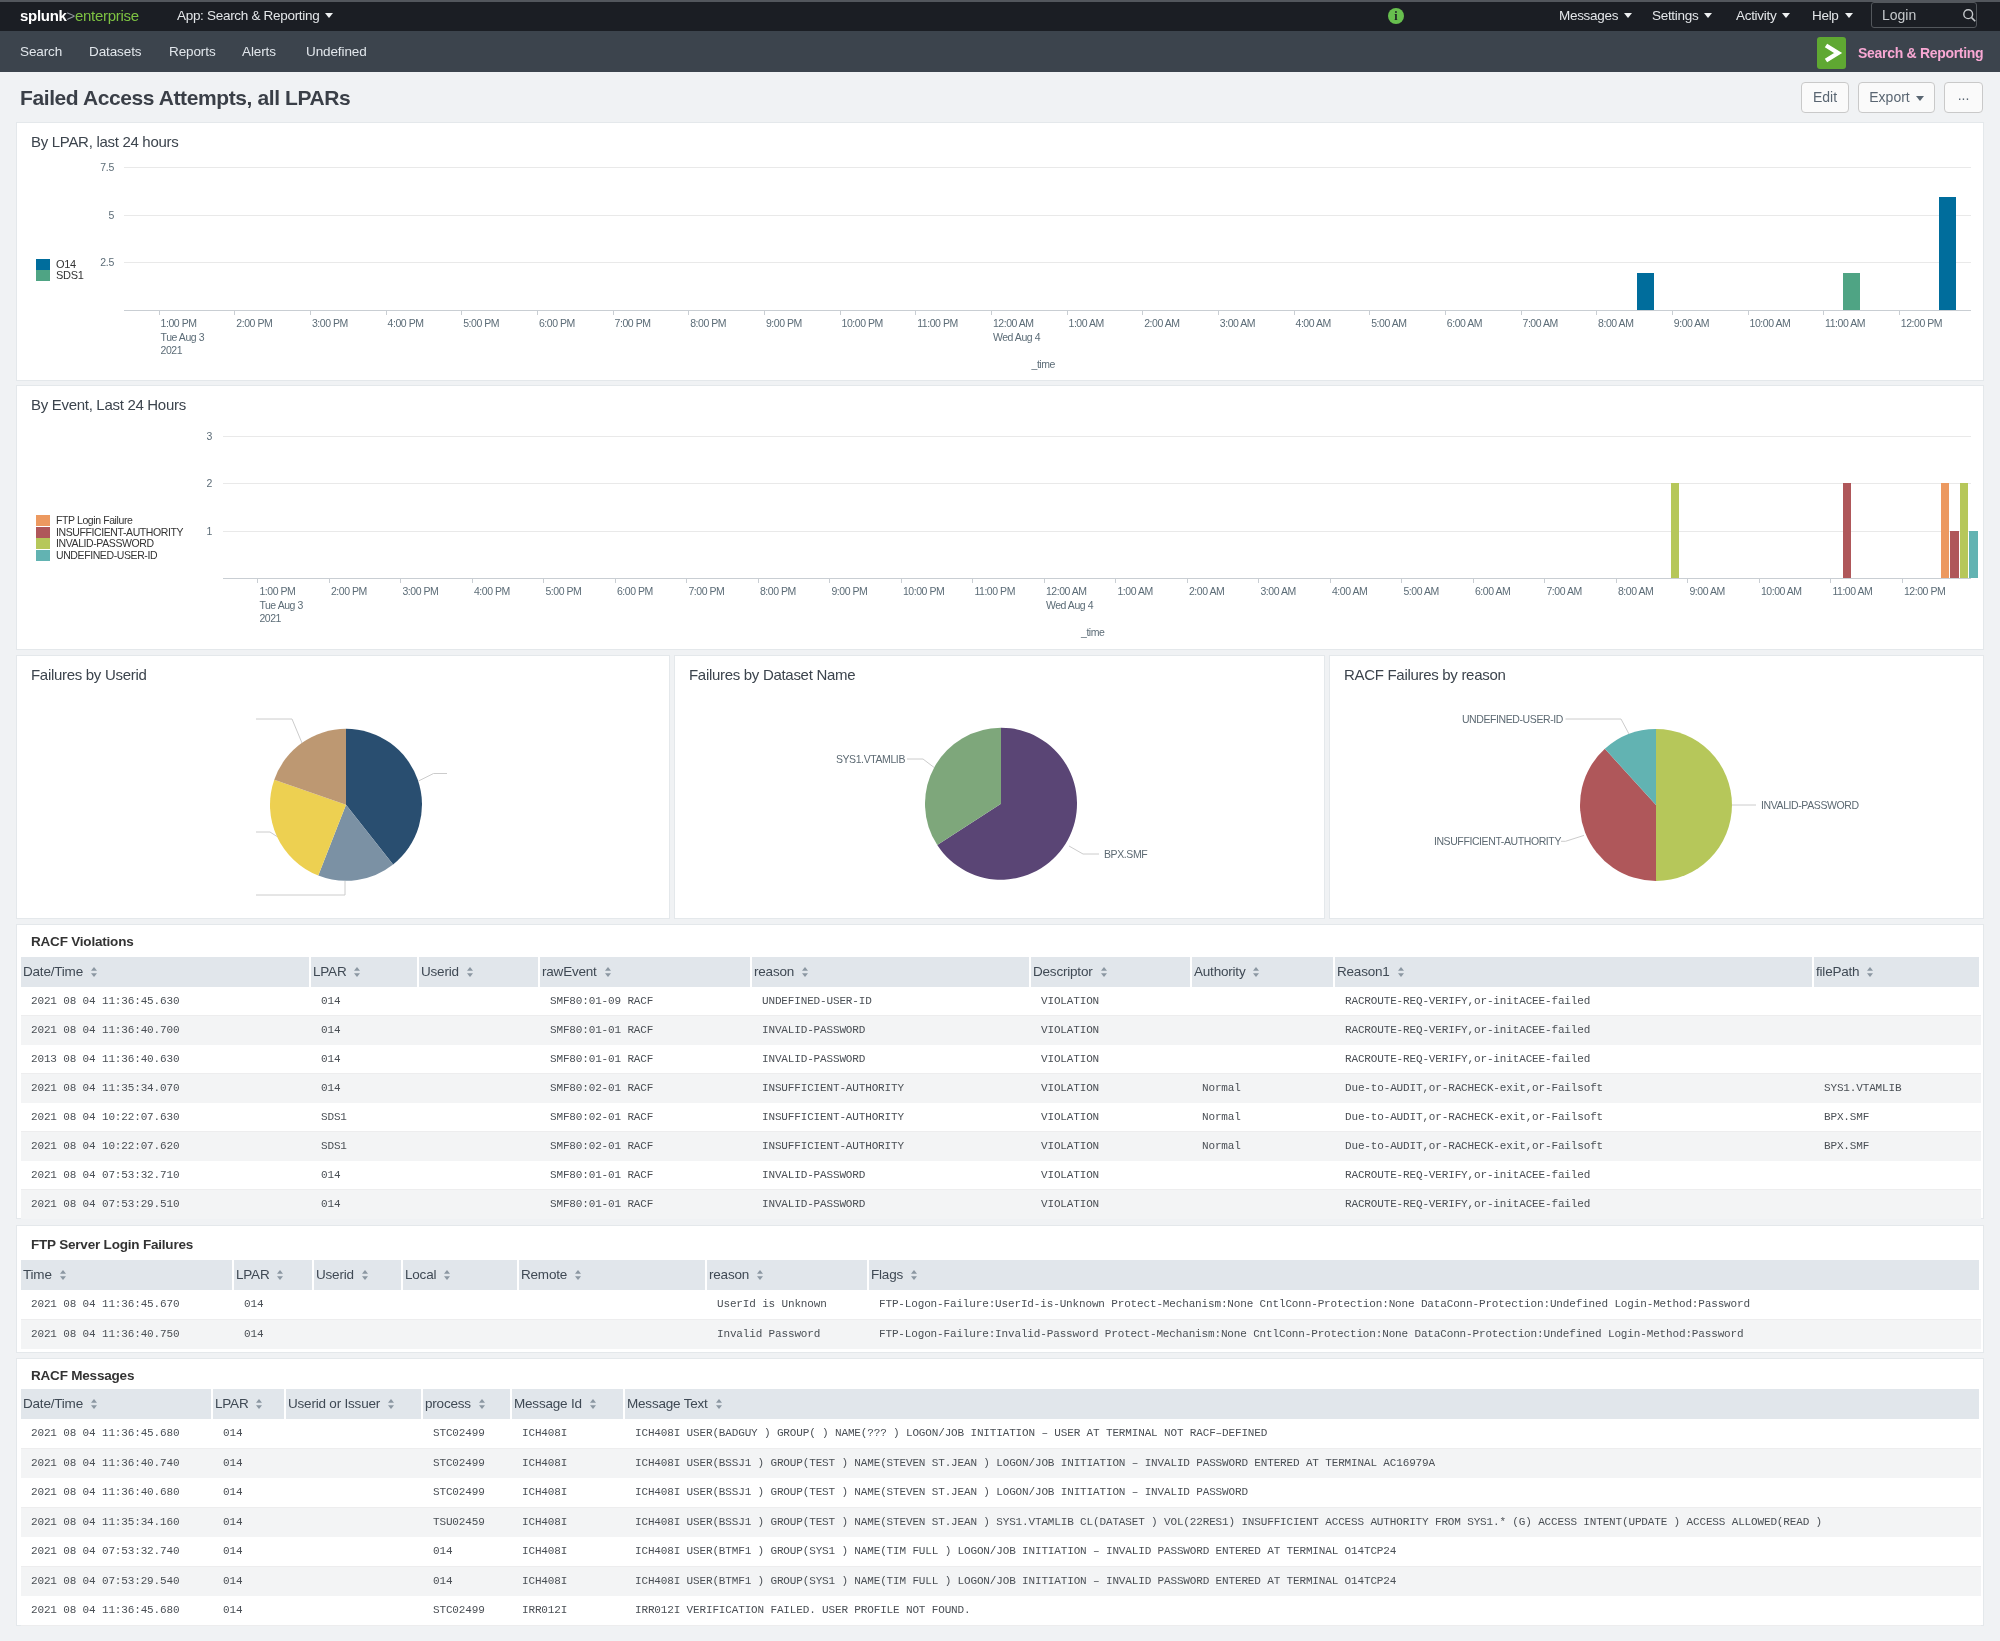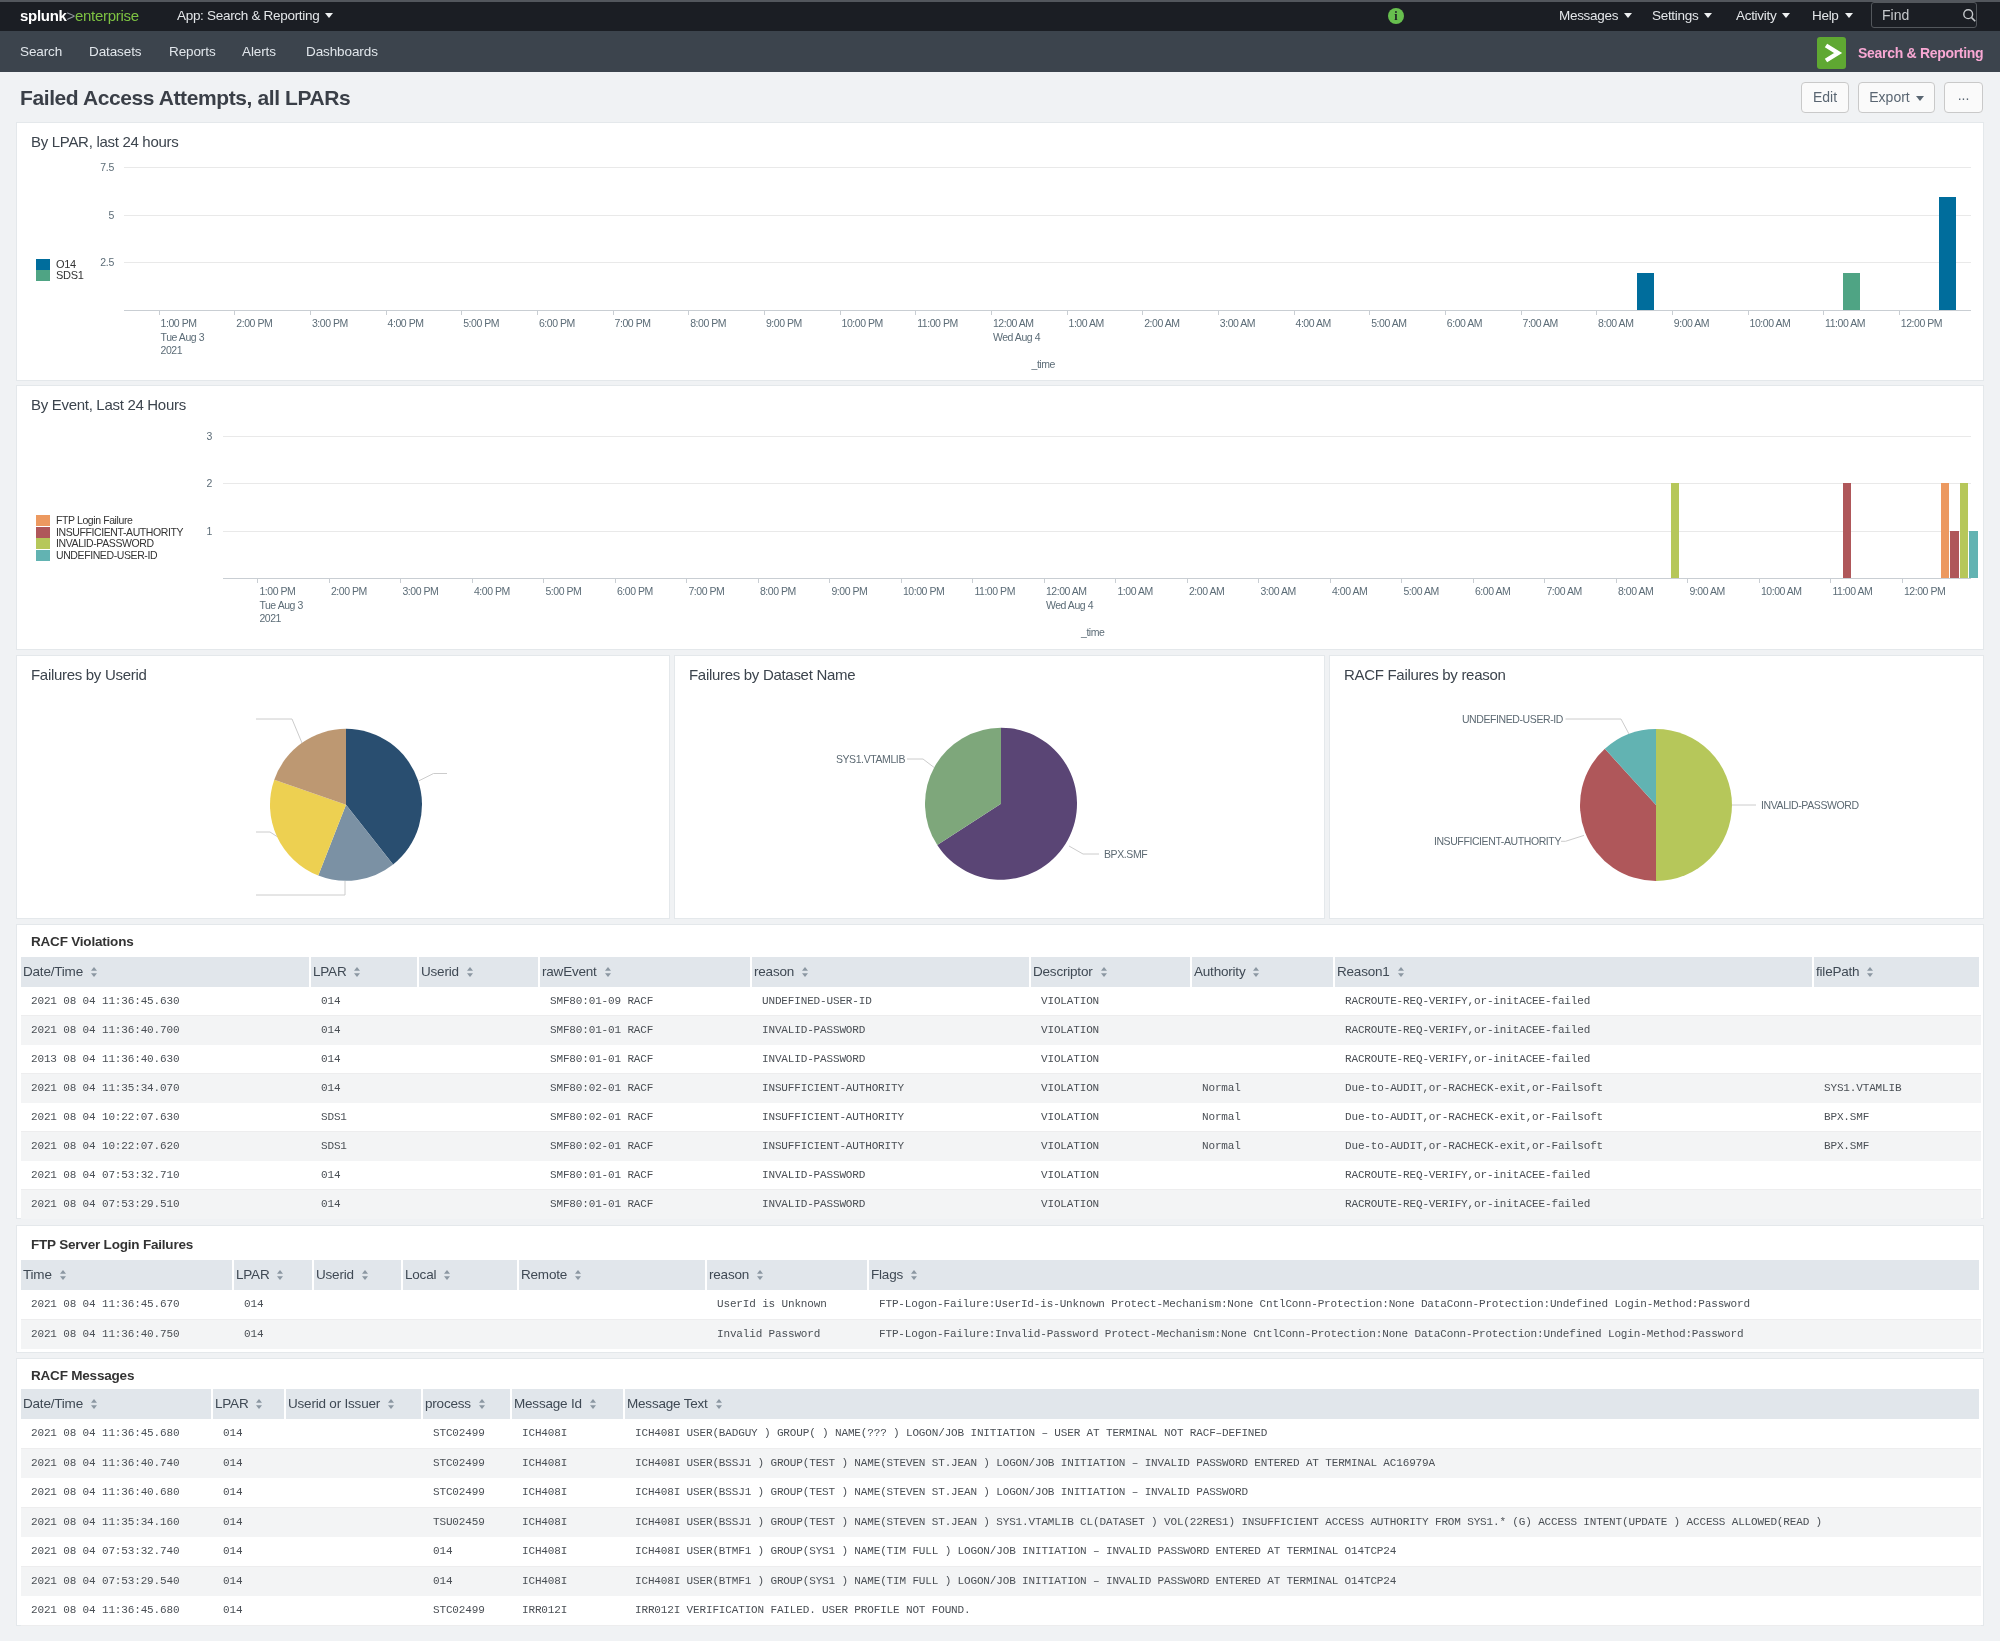--- a/index.html
+++ b/index.html
@@ -32,33 +32,33 @@
 <div id="topbar">
   <div class="abs" style="left:0;top:0;width:2000px;height:2px;background:#53575d"></div>
   <div class="abs" style="left:20px;top:7px;font-size:15px;letter-spacing:-0.3px"><span style="color:#fff;font-weight:bold">splunk</span><span style="color:#9298a0;font-weight:normal">&gt;</span><span style="color:#7dc242">enterprise</span></div>
   <div class="menuitem" style="left:177px">App: Search &amp; Reporting<span class="caret"></span></div>
   <div class="abs" style="left:1388px;top:8px;width:16px;height:16px;border-radius:50%;background:#67bf4e;color:#1b1e24;font-size:12px;font-weight:bold;text-align:center;line-height:16px;font-family:'Liberation Serif',serif">i</div>
   <div class="menuitem" style="left:1559px">Messages<span class="caret"></span></div>
   <div class="menuitem" style="left:1652px">Settings<span class="caret"></span></div>
   <div class="menuitem" style="left:1736px">Activity<span class="caret"></span></div>
   <div class="menuitem" style="left:1812px">Help<span class="caret"></span></div>
   <div class="abs" style="left:1871px;top:2px;width:106px;height:26px;border:1px solid #53575c;border-radius:3px">
-    <span class="abs" style="left:10px;top:4px;font-size:14px;color:#c6c9cc">Find</span>
+    <span class="abs" style="left:10px;top:4px;font-size:14px;color:#c6c9cc">Login</span>
     <svg class="abs" style="left:90px;top:5px" width="15" height="15" viewBox="0 0 15 15">
         <circle cx="6.2" cy="6.2" r="4.4" fill="none" stroke="#c6c9cc" stroke-width="1.4"></circle>
         <line x1="9.6" y1="9.6" x2="13.2" y2="13.2" stroke="#c6c9cc" stroke-width="1.6"></line>
       </svg>
   </div>
 </div>
 <div id="navbar">
   <div class="navitem" style="left:20px">Search</div>
   <div class="navitem" style="left:89px">Datasets</div>
   <div class="navitem" style="left:169px">Reports</div>
   <div class="navitem" style="left:242px">Alerts</div>
-  <div class="navitem" style="left:306px">Dashboards</div>
+  <div class="navitem" style="left:306px">Undefined</div>
   <div class="abs" style="left:1817px;top:6px;width:29px;height:32px;border-radius:3px;background:#5fa832">
     <svg width="29" height="32" viewBox="0 0 29 32">
         <polyline points="9,8.5 21,16 9,23.5" fill="none" stroke="#fff" stroke-width="4.4"></polyline>
       </svg>
   </div>
   <div class="abs" style="left:1858px;top:14px;font-size:14px;font-weight:bold;color:#f9a8d4;letter-spacing:-0.3px">Search &amp; Reporting</div>
 </div>
 <div class="abs" style="left:20px;top:86px;font-size:21px;font-weight:bold;color:#3a3f47;letter-spacing:-0.4px">Failed Access Attempts, all LPARs</div>
 <div class="btn" style="left:1801px;top:82px;width:48px">Edit</div>
 <div class="btn" style="left:1858px;top:82px;width:77px">Export<span class="caret" style="border-top-color:#5a6672;vertical-align:1px"></span></div>

